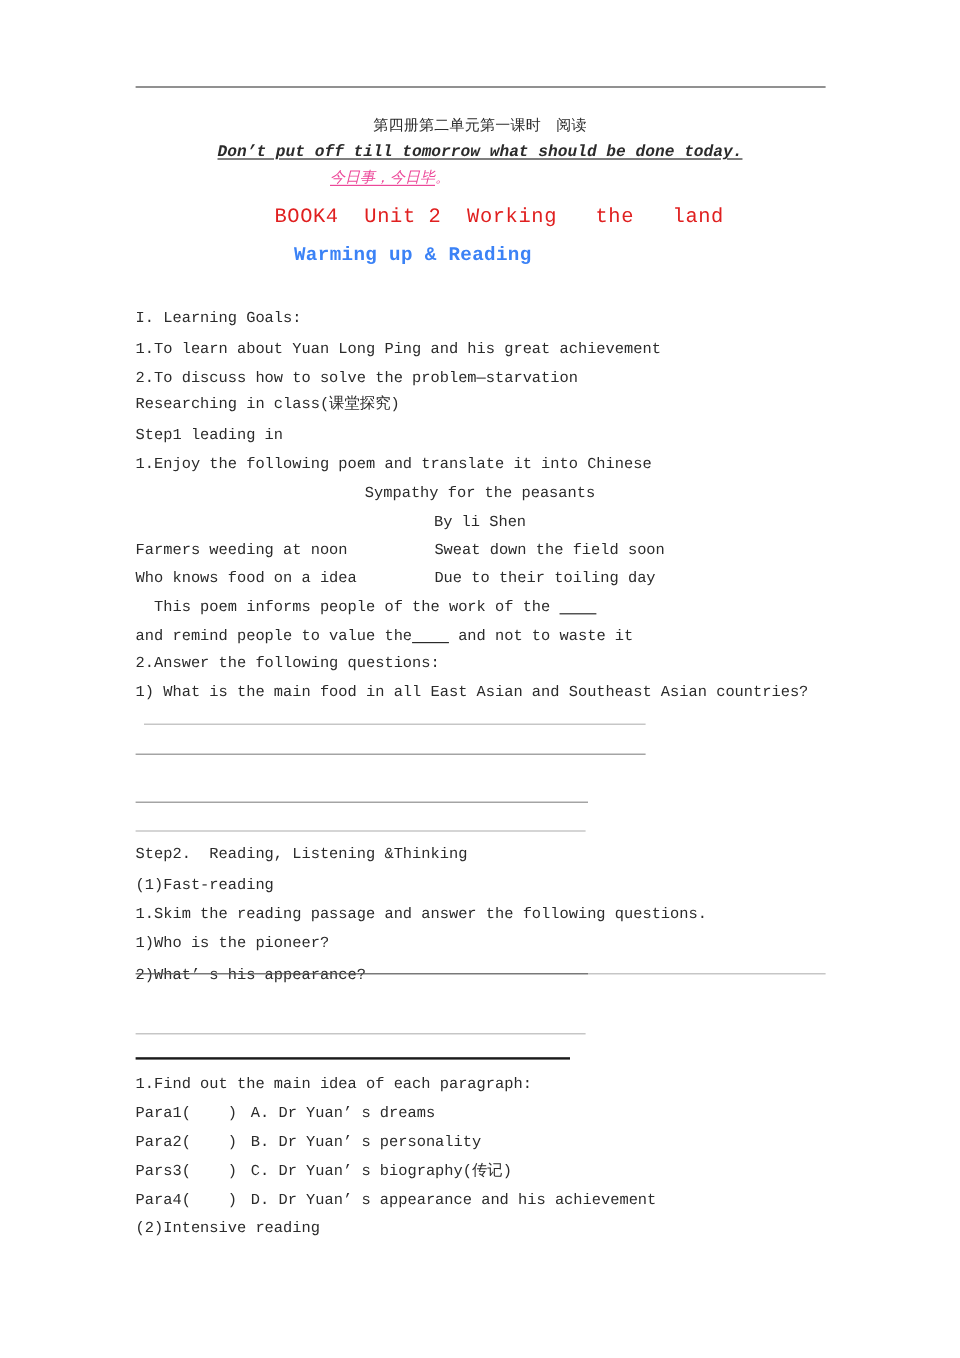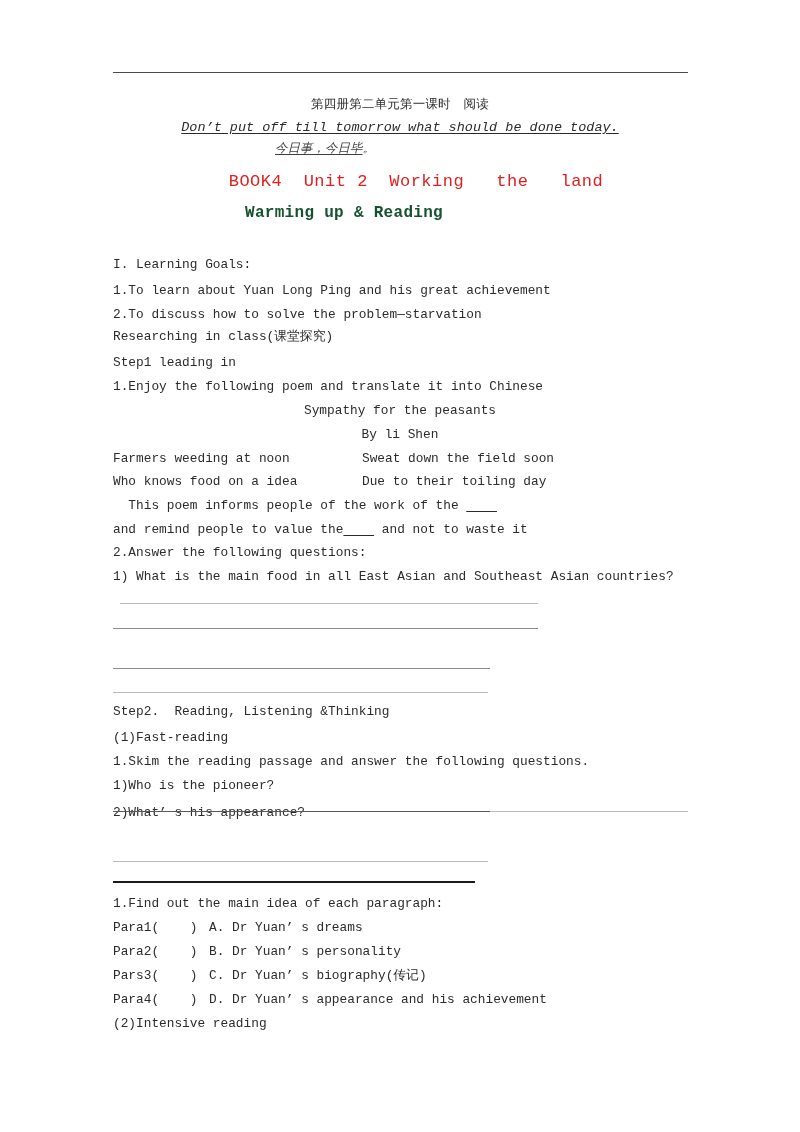--- a/index.html
+++ b/index.html
@@ -51,30 +51,31 @@
     width: 800px;
     text-align: center;
     font-size: 13.5px;
     font-style: italic;
     color: #2b2b2b;
     white-space: pre;
   }
   .quote-en span {
     text-decoration: underline;
     text-underline-offset: 2px;
+    font-weight: bold;
   }
   .quote-cn {
     position: absolute;
     left: 0; top: 140px;
     width: 650px;
     text-align: center;
     font-family: Liberation Mono, monospace;
     font-size: 12.5px;
     font-style: italic;
-    color: #404040;
+    color: #ec4899;
     white-space: pre;
   }
   .quote-cn .u {
     text-decoration: underline;
     text-underline-offset: 2px;
   }
   .title-main {
     position: absolute;
     left: 16px; top: 172px;
     width: 800px;
@@ -83,21 +84,21 @@
     font-size: 17px;
     font-weight: normal;
     letter-spacing: 0.5px;
     white-space: pre;
   }
   .title-sub {
     position: absolute;
     left: 0; top: 204px;
     width: 688px;
     text-align: center;
-    color: #14532d;
+    color: #3b82f6;
     font-size: 16px;
     font-weight: bold;
     letter-spacing: 0.3px;
     white-space: pre;
   }
 
   
   .ln {
     position: absolute;
     left: 113px;

